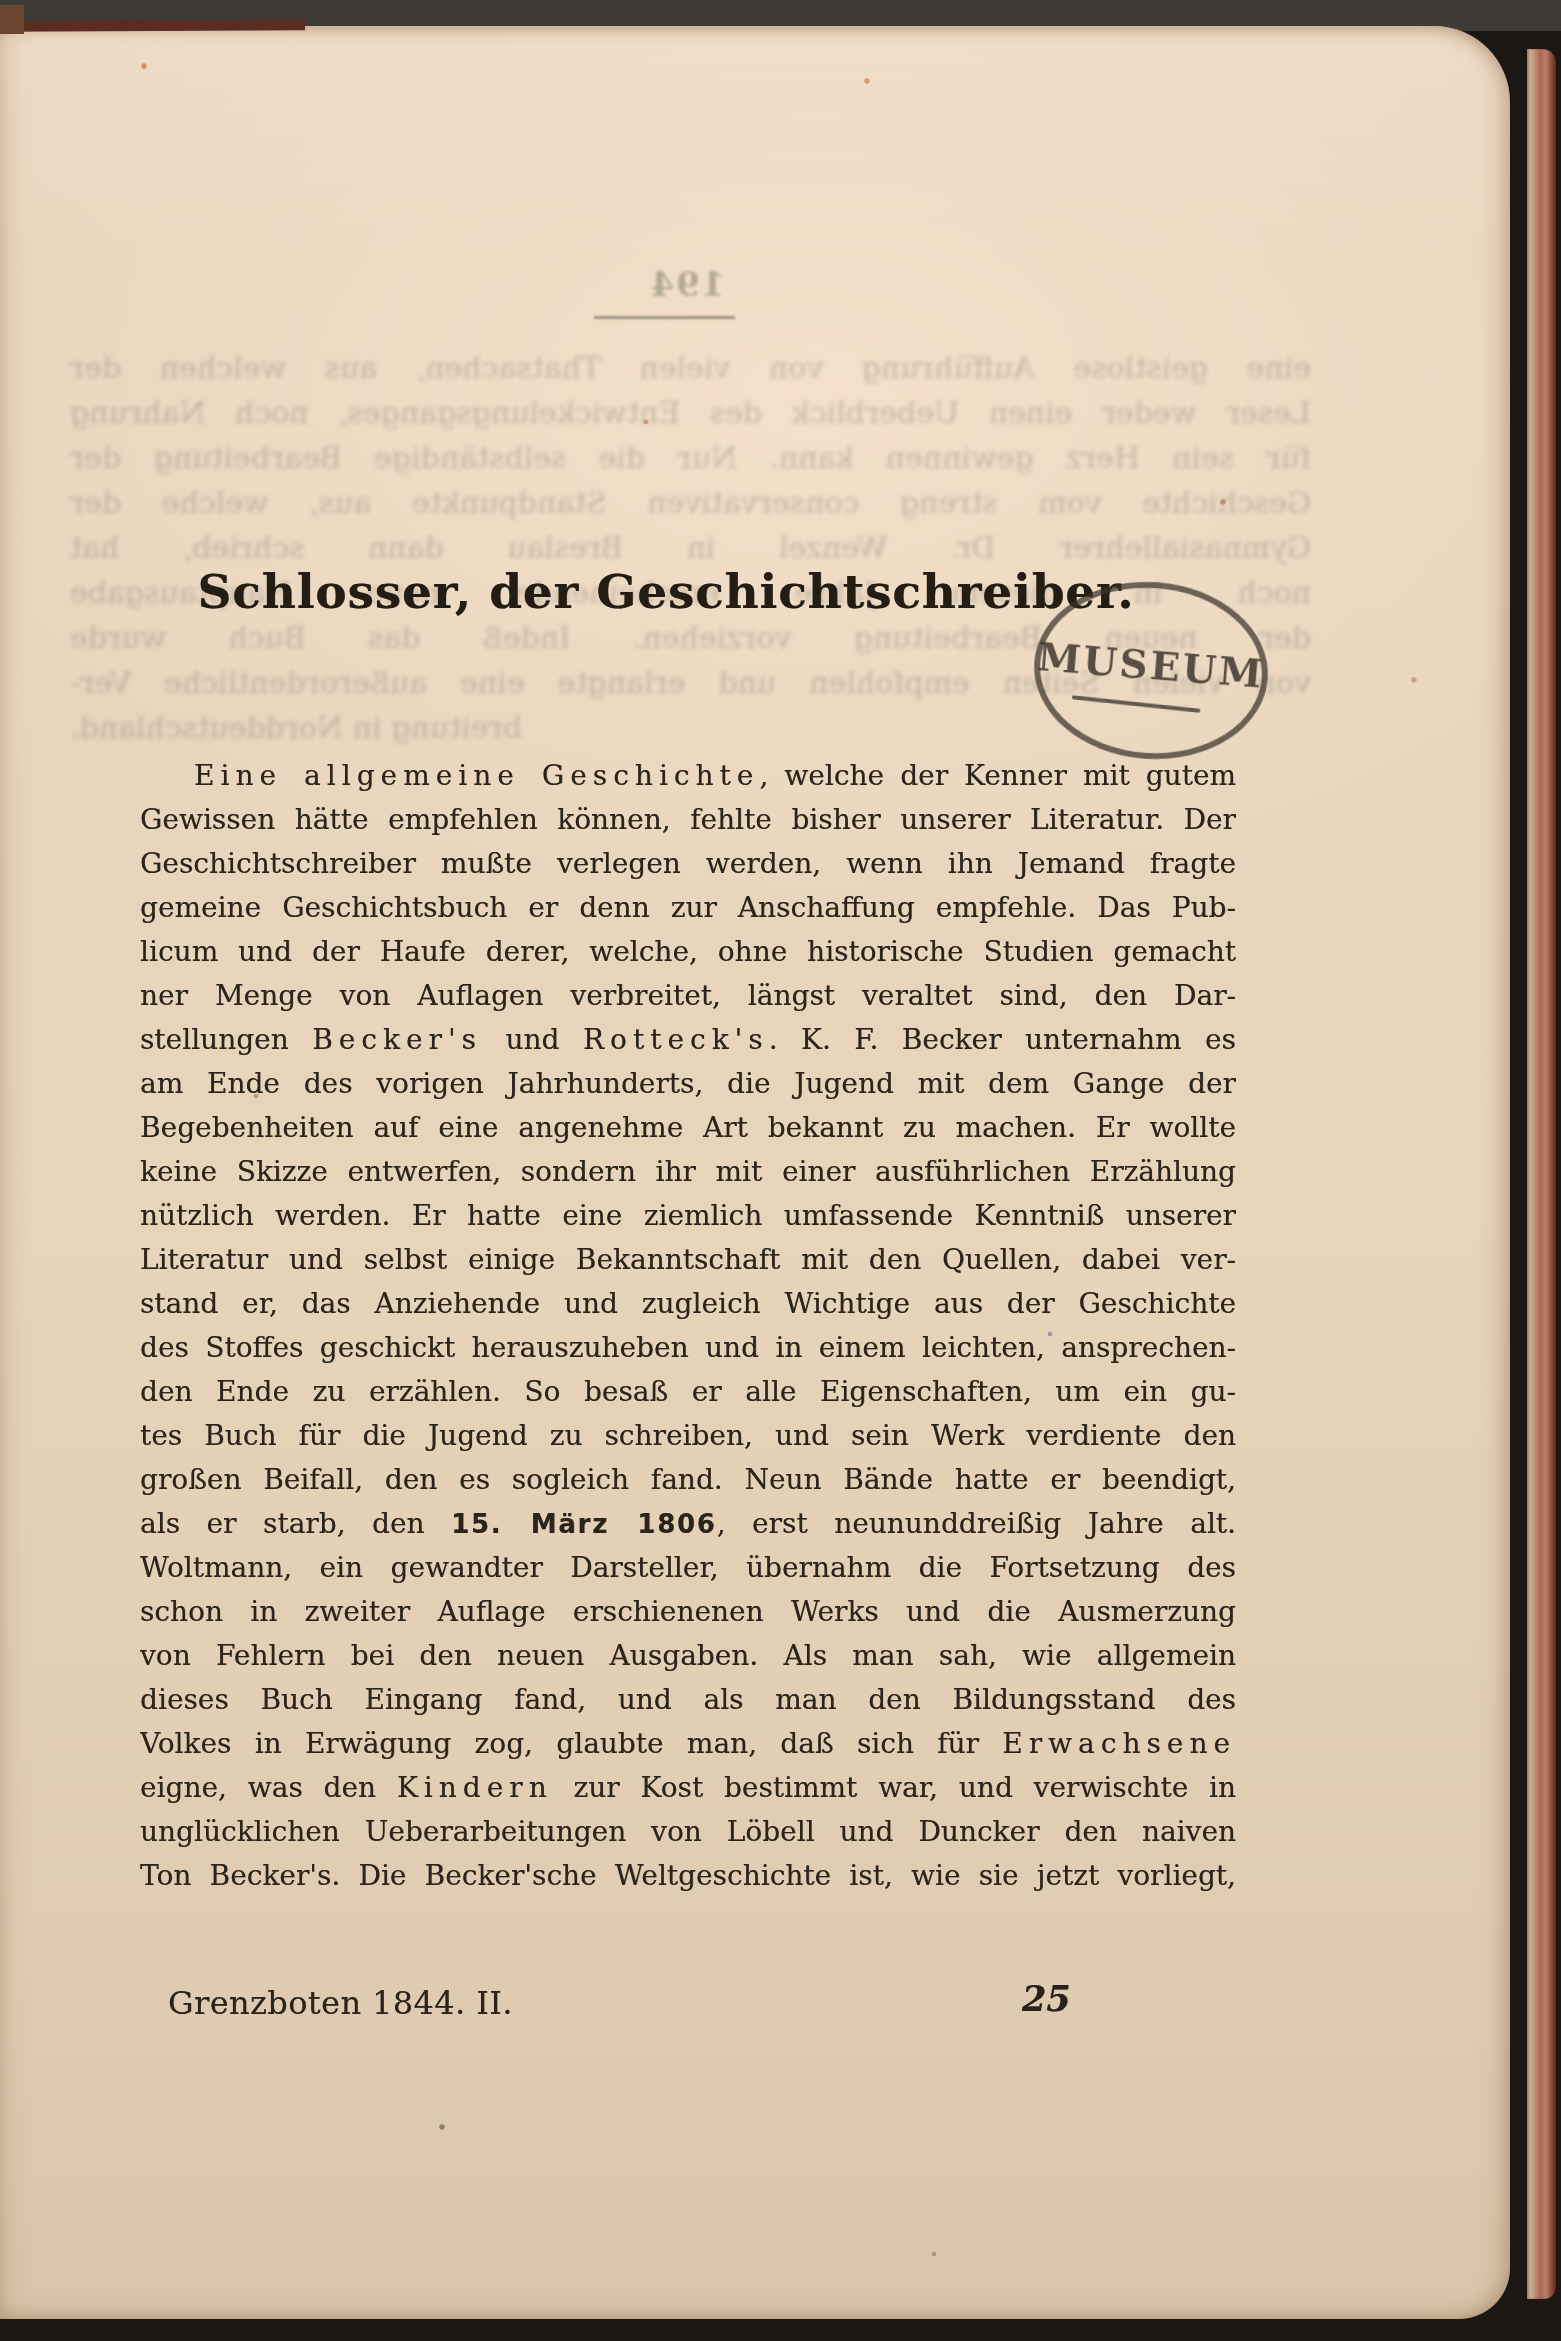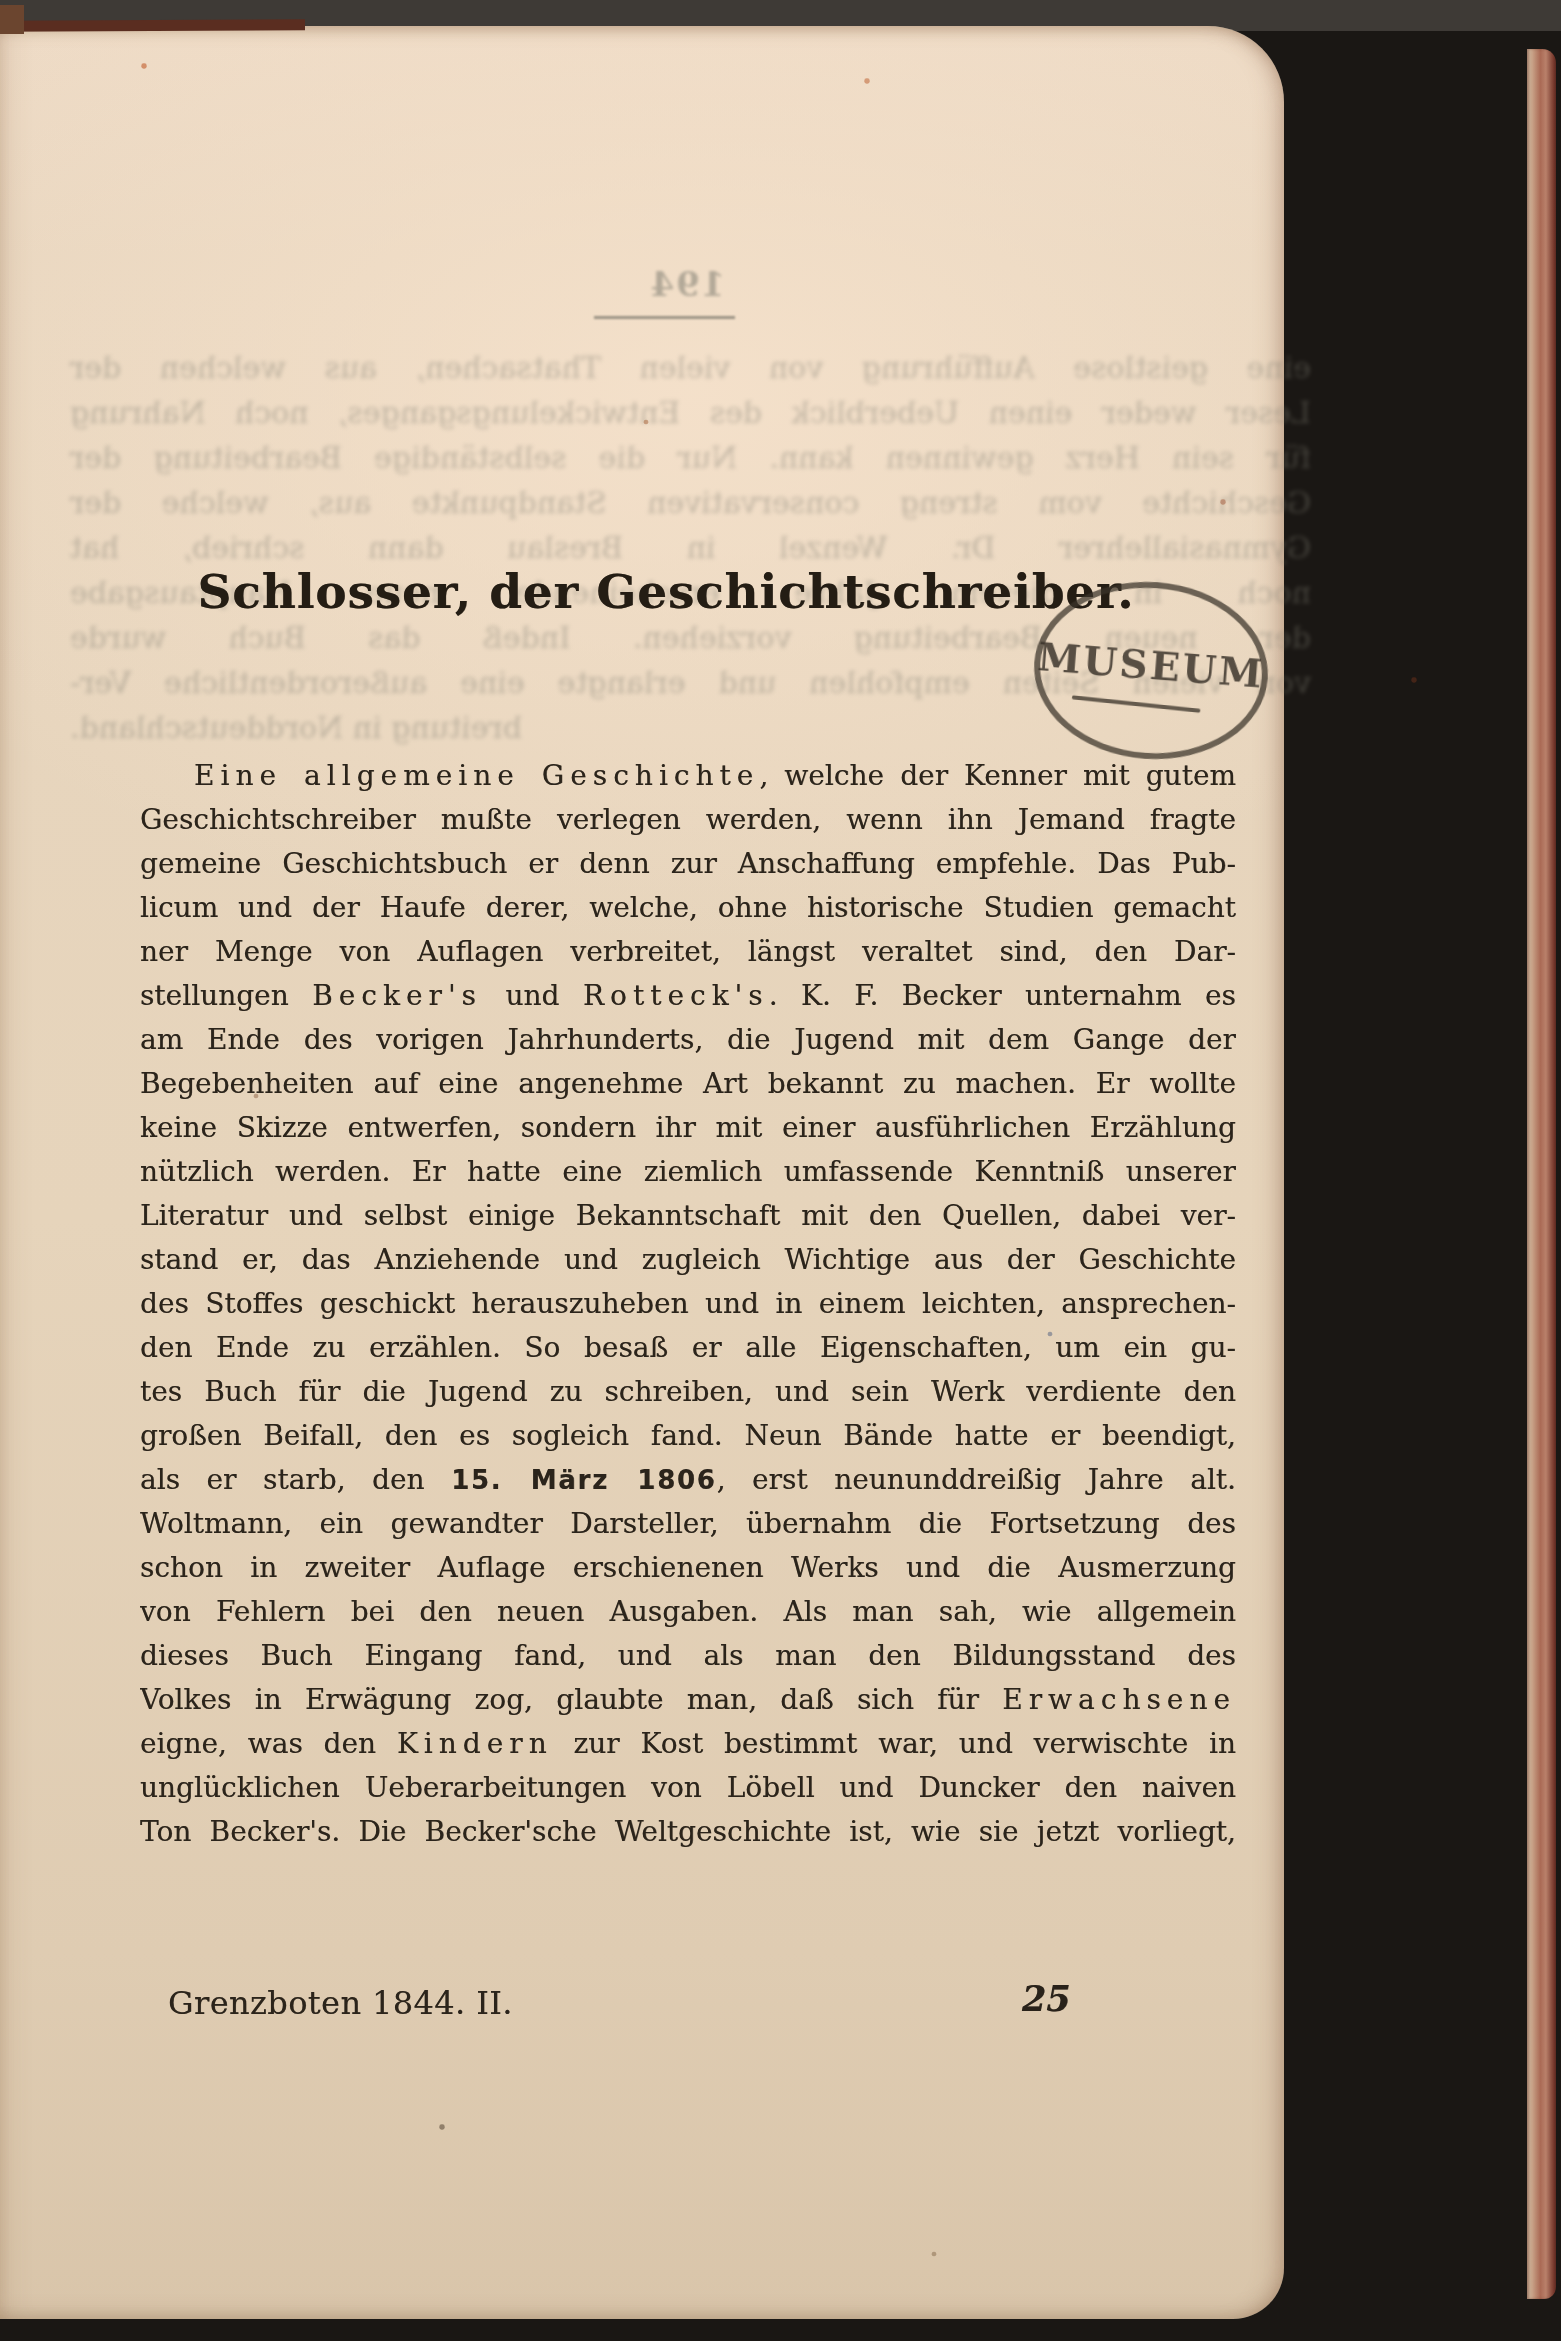--- a/index.html
+++ b/index.html
@@ -5,21 +5,21 @@
   html,body{margin:0;padding:0;}
   body{
     width:1561px;height:2342px;position:relative;overflow:hidden;
     background:#1a1714;
     font-family:"DejaVu Serif", serif;
   }
   .top-band{position:absolute;left:0;top:0;width:1561px;height:31px;background:#3e3a36;}
   .spine-strip{position:absolute;left:0;top:20.4px;width:305px;height:11px;background:#5a2d20;transform:rotate(-.3deg);}
   .spine-corner{position:absolute;left:0;top:5.1px;width:24px;height:29px;background:#6b452f;}
   .paper{
-    position:absolute;left:0;top:26px;width:1284px;height:2293px;
+    position:absolute;left:0;top:26px;width:1510px;height:2293px;
     border-radius:1.7px 76px 51px 0;
     background:
       radial-gradient(ellipse 1273px 764px at 54% 16%, rgba(246,226,204,.85), rgba(246,226,204,0) 72%),
       linear-gradient(180deg,#eedbc6 0%,#e8d6bf 10%,#e6d4bb 52%,#dfccb2 84%,#d9c5aa 100%);
     box-shadow:
       inset 0 13.6px 17px -12px rgba(140,105,75,.55),
       inset -20.4px 0 24px -15.3px rgba(130,85,60,.38),
       inset 22px 0 29px -20.4px rgba(140,100,70,.28),
       inset 0 -15.3px 22px -15.3px rgba(120,90,60,.4);
   }
@@ -133,20 +133,21 @@
 
   <h1 class="doc-title">Schlosser, der Geschichtschreiber.</h1>
 
   <div class="stamp">
     <span class="stamp-text">MUSEUM</span>
     <div class="stamp-underline"></div>
   </div>
 
   <div class="body-block" id="body-lines">
       <div class="ln indent"><span class="sperr">Eine allgemeine Geschichte</span>, welche der Kenner mit gutem</div>
+      <div class="ln">Gewissen hätte empfehlen können, fehlte bisher unserer Literatur. Der</div>
       <div class="ln">Geschichtschreiber mußte verlegen werden, wenn ihn Jemand fragte</div>
       <div class="ln">gemeine Geschichtsbuch er denn zur Anschaffung empfehle. Das Pub-</div>
       <div class="ln">licum und der Haufe derer, welche, ohne historische Studien gemacht</div>
       <div class="ln">ner Menge von Auflagen verbreitet, längst veraltet sind, den Dar-</div>
       <div class="ln">stellungen <span class="sperr">Becker's</span> und <span class="sperr">Rotteck's</span>.  K. F. Becker unternahm es</div>
       <div class="ln">am Ende des vorigen Jahrhunderts, die Jugend mit dem Gange der</div>
       <div class="ln">Begebenheiten auf eine angenehme Art bekannt zu machen. Er wollte</div>
       <div class="ln">keine Skizze entwerfen, sondern ihr mit einer ausführlichen Erzählung</div>
       <div class="ln">nützlich werden.  Er hatte eine ziemlich umfassende Kenntniß unserer</div>
       <div class="ln">Literatur und selbst einige Bekanntschaft mit den Quellen, dabei ver-</div>

